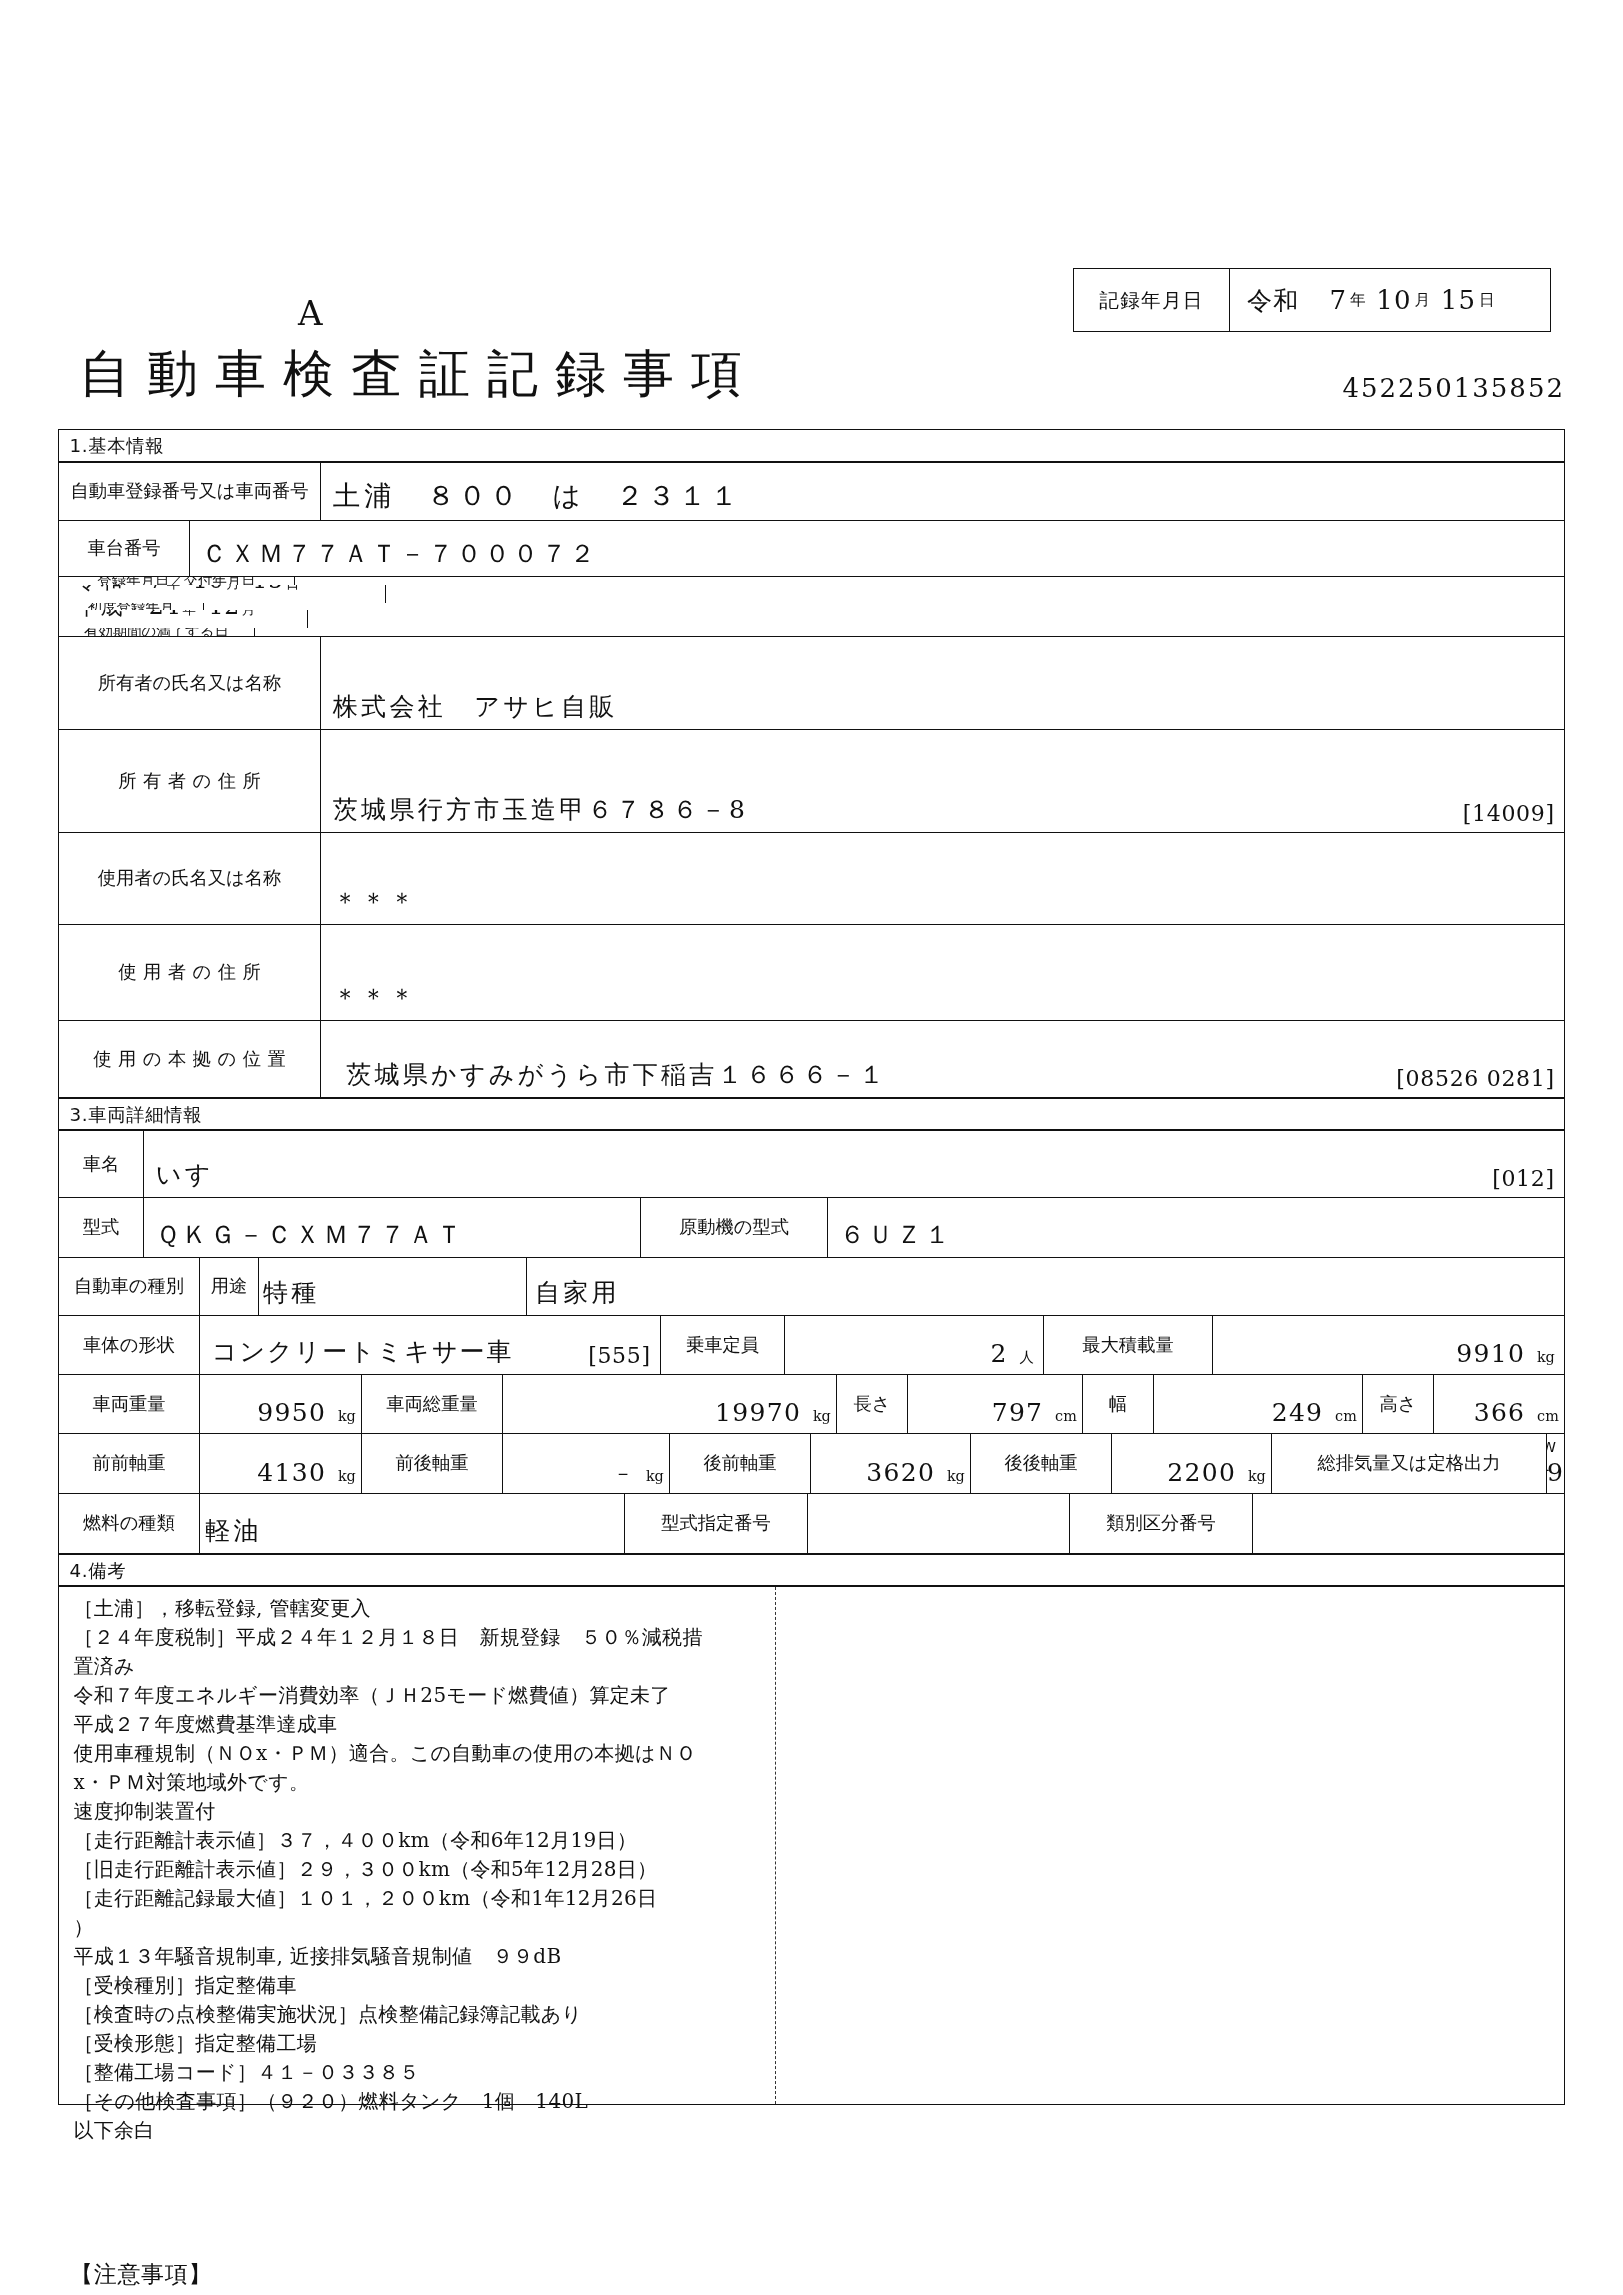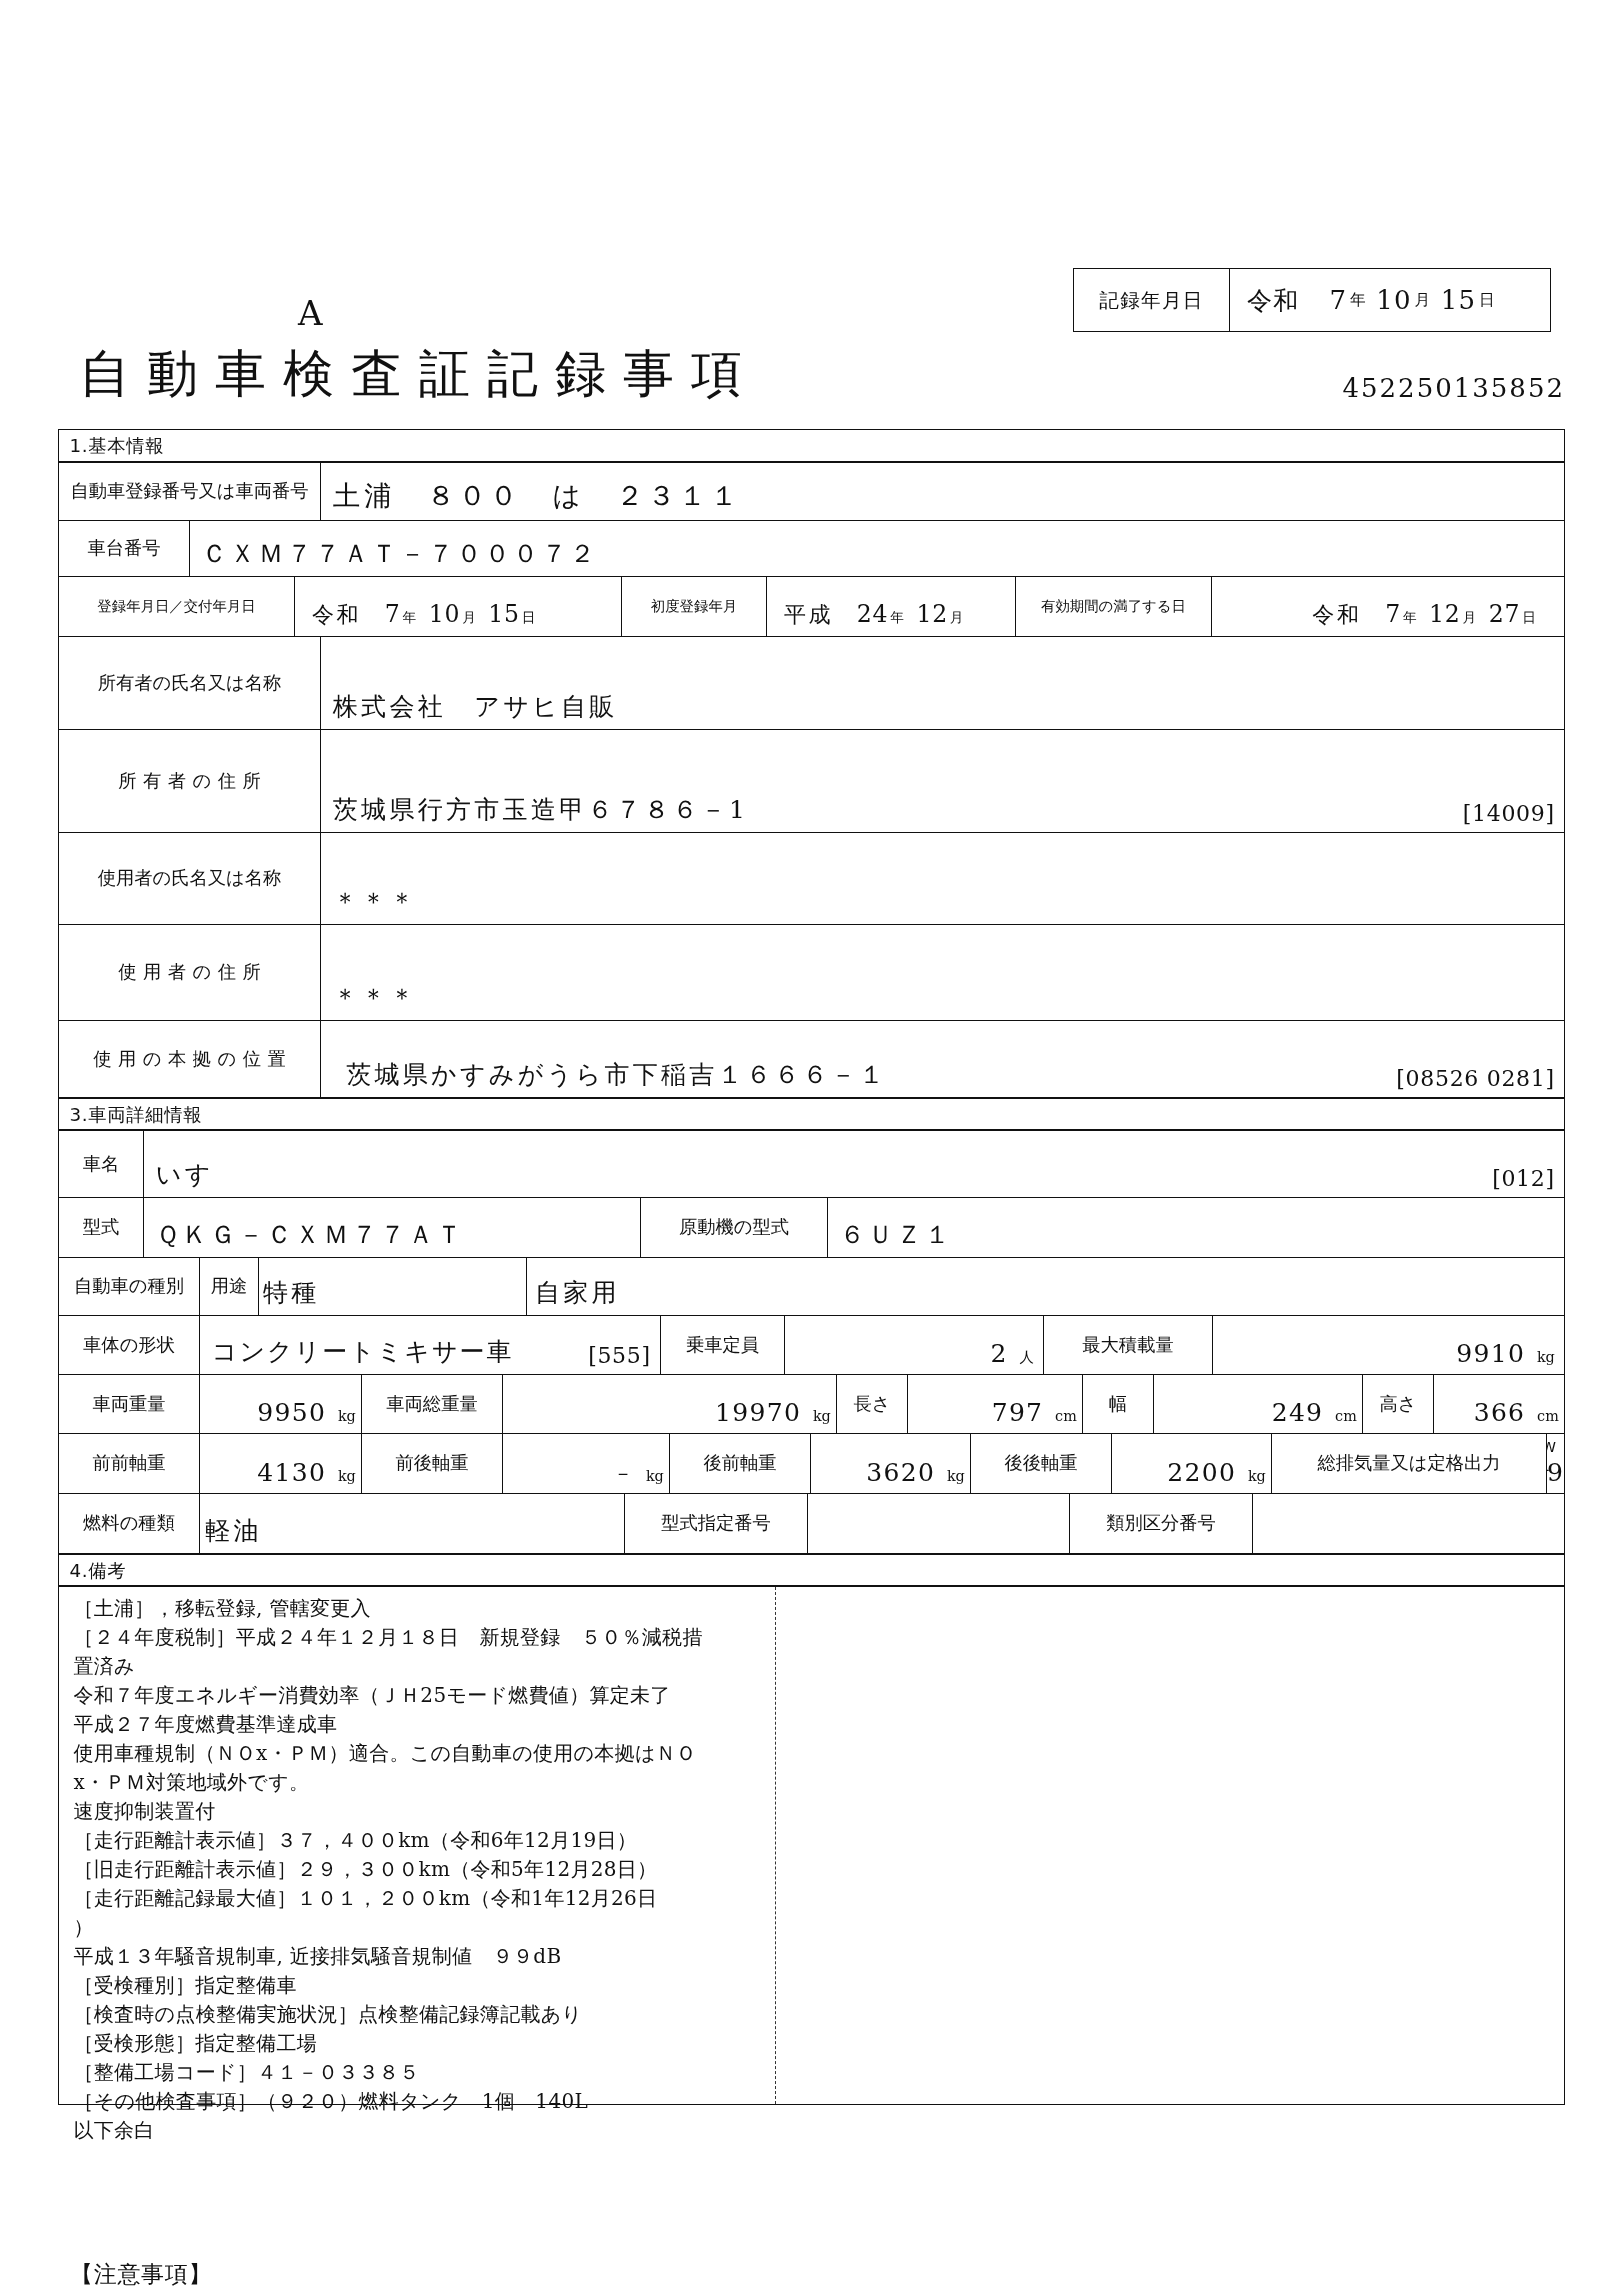--- a/index.html
+++ b/index.html
@@ -243,21 +243,21 @@
       </div>
     </div>
 
     <div class="row" style="height:56px;">
       <div class="cell lbl" style="width:131px;">車台番号</div>
       <div class="cell" style="flex:1;">
         <span class="val mid">ＣＸＭ７７ＡＴ－７０００７２</span>
       </div>
     </div>
 
-    <div class="row" style="height:60px;">
+    <div class="row" style="height:60px;flex-direction:column;">
       <div class="cell lbl tiny" style="width:236px;">登録年月日／交付年月日</div>
       <div class="cell" style="width:327px;">
         <div class="date-val">
           <span class="era">令和</span>
             <span class="num">7</span>
             <span class="unit">年</span>
             <span class="num">10</span>
             <span class="unit">月</span>
             <span class="num">15</span>
             <span class="unit">日</span>
@@ -291,21 +291,21 @@
     <div class="row" style="height:93px;">
       <div class="cell lbl" style="width:262px;">所有者の氏名又は名称</div>
       <div class="cell" style="flex:1;">
         <span class="val mid">株式会社　アサヒ自販</span>
       </div>
     </div>
 
     <div class="row" style="height:103px;">
       <div class="cell lbl spaced" style="width:262px;">所有者の住所</div>
       <div class="cell" style="flex:1;">
-        <span class="val mid">茨城県行方市玉造甲６７８６－1</span>
+        <span class="val mid">茨城県行方市玉造甲６７８６－8</span>
         <span class="val bracket right">[14009]</span>
       </div>
     </div>
 
     <div class="row" style="height:92px;">
       <div class="cell lbl" style="width:262px;">使用者の氏名又は名称</div>
       <div class="cell" style="flex:1;">
         <span class="val mid">＊＊＊</span>
       </div>
     </div>

